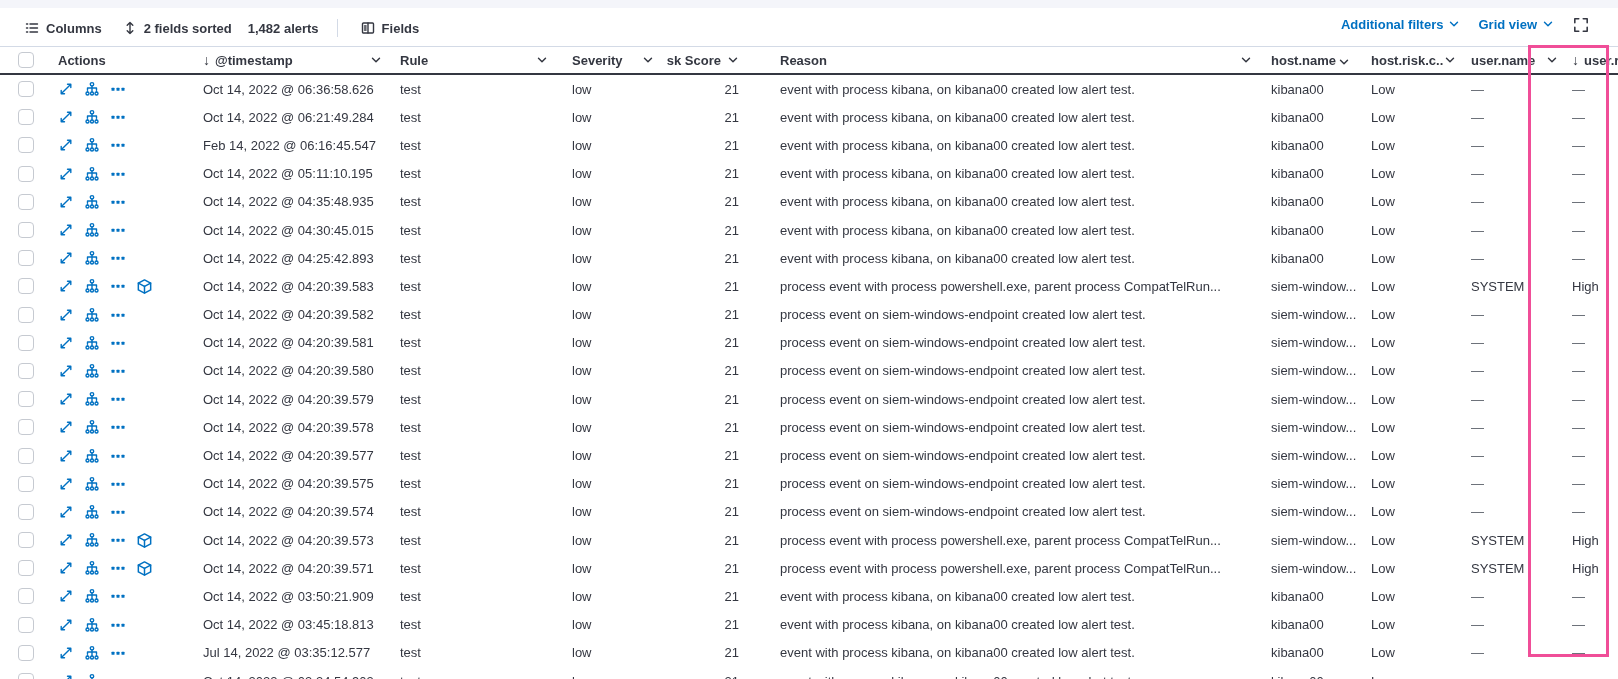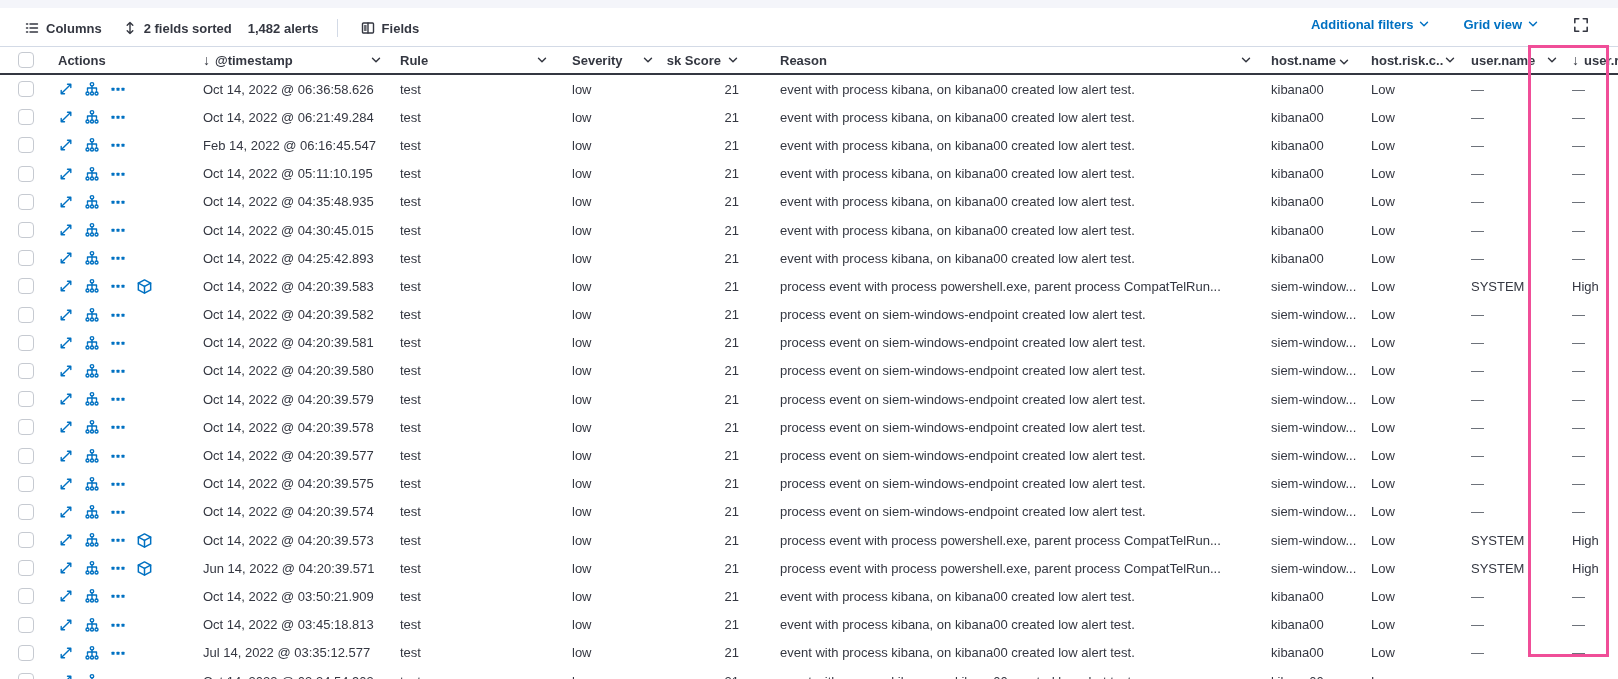--- a/index.html
+++ b/index.html
@@ -9,21 +9,21 @@
 
   .topbar { position:absolute; left:0; top:0; width:1618px; height:8px; background:#f4f5fa; }
 
   
   .toolbar { position:absolute; left:0; top:16px; width:1618px; height:28px;
     display:flex; align-items:flex-start; font-size:13px; font-weight:600; }
   .tb-left { display:flex; align-items:center; margin-left:18px; gap:8px; }
   .tb-btn { display:flex; align-items:center; gap:6px; cursor:pointer; padding:4px 6px; border-radius:4px; }
   .tb-count { padding:4px 2px; }
   .tb-divider { width:1px; height:18px; background:#d3dae6; margin:0 8px; }
-  .tb-right { margin-left:auto; display:flex; align-items:center; gap:33px; margin-right:30px; }
+  .tb-right { margin-left:auto; display:flex; align-items:center; gap:18px; margin-right:30px; }
   .tb-link { display:flex; align-items:center; gap:5px; color:#0071c2; cursor:pointer; }
   .icon16 { width:16px; height:16px; display:inline-block; flex:0 0 auto; }
   .icon12 { width:12px; height:12px; display:inline-block; flex:0 0 auto; }
 
   
   .cell { flex:0 0 auto; display:flex; align-items:center; overflow:hidden; white-space:nowrap; }
   .c-check    { width:44px;  padding-left:18px; }
   .c-actions  { width:146px; padding-left:14px; gap:10px; }
   .c-time     { width:204px; padding-left:13px; }
   .c-rule     { width:166px; padding-left:6px;  }
@@ -1015,21 +1015,21 @@
             </svg>
       </span>
       <span class="act-icon">
         <svg class="stroke-b" viewBox="0 0 16 16" width="17" height="17" stroke-width="1.2">
               <path d="M8 1.8L13.8 4.8V11.2L8 14.2L2.2 11.2V4.8Z"></path>
               <path d="M2.2 4.8L8 7.8L13.8 4.8"></path>
               <path d="M8 7.8V14.2"></path>
             </svg>
       </span>
     </div>
-    <div class="cell c-time">Jun 14, 2022 @ 04:20:39.571</div>
+    <div class="cell c-time">Oct 14, 2022 @ 04:20:39.571</div>
     <div class="cell c-rule">test</div>
     <div class="cell c-sev">low</div>
     <div class="cell c-risk">21</div>
     <div class="cell c-reason">process event with process powershell.exe, parent process CompatTelRun...</div>
     <div class="cell c-host">siem-window...</div>
     <div class="cell c-hostrisk">Low</div>
     <div class="cell c-user">SYSTEM</div>
     <div class="cell c-userrisk">High</div>
   </div>
 

